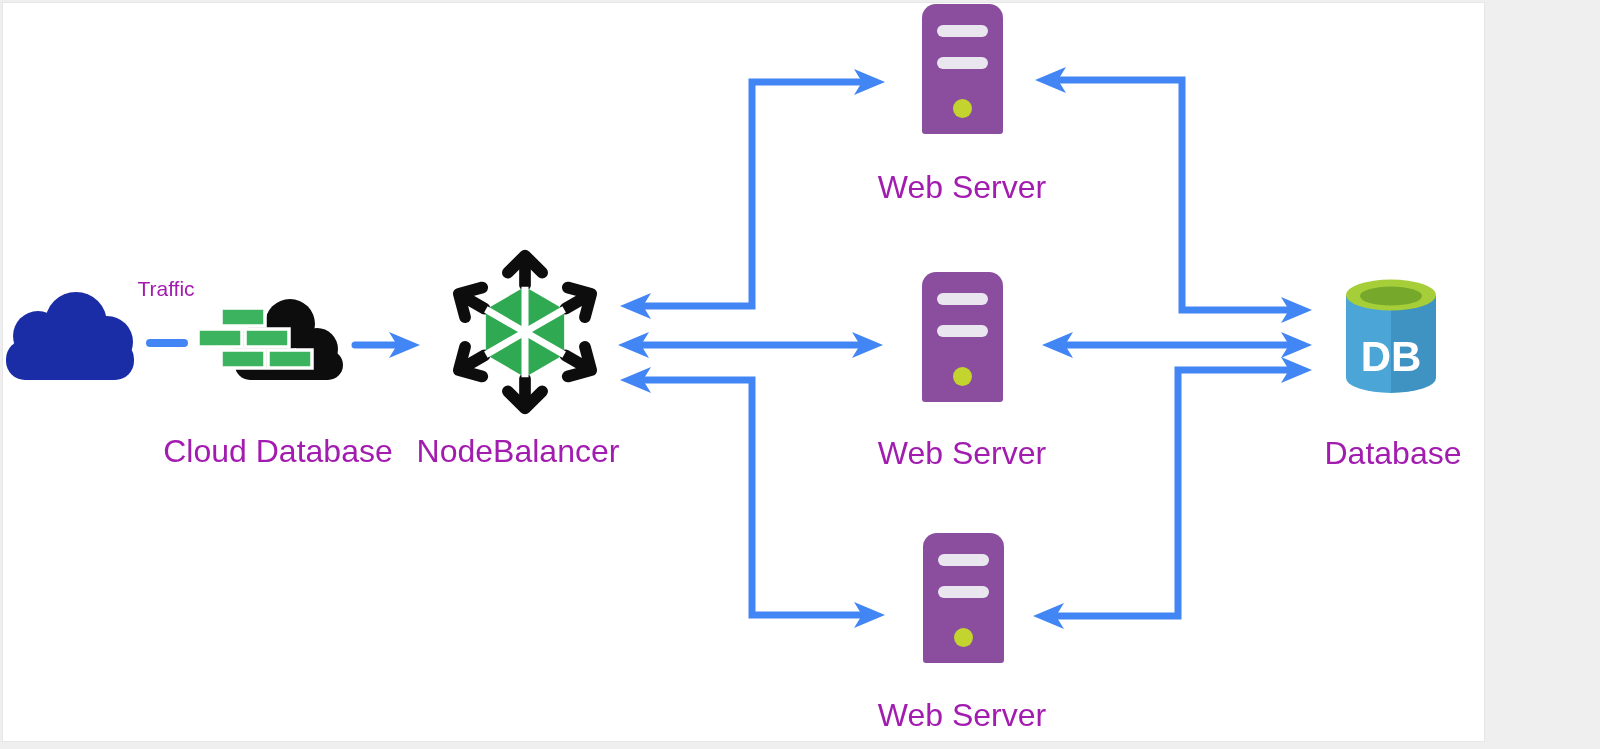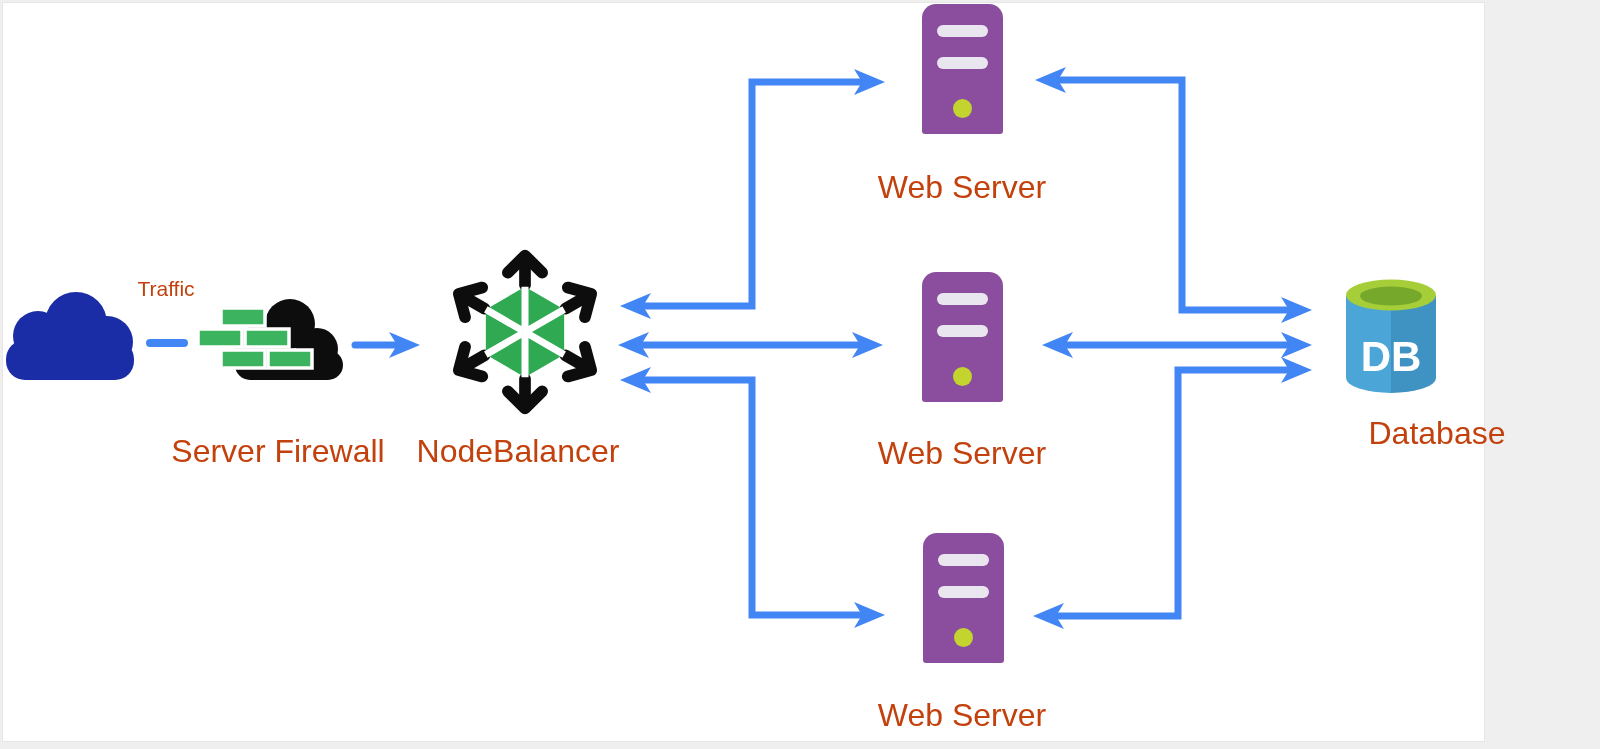--- a/index.html
+++ b/index.html
@@ -8,21 +8,21 @@
     background:#efefef;
     font-family:"Liberation Sans", sans-serif;
   }
   .canvas{
     position:absolute;left:2px;top:2px;width:1483px;height:740px;
     background:#ffffff;border:1px solid #e6e6e6;box-sizing:border-box;
   }
   .node-icon{position:absolute;}
   .lbl{
     position:absolute;transform:translateX(-50%);
-    font-size:32px;line-height:1.1;color:#c2410c;white-space:nowrap;
+    font-size:32px;line-height:1.1;color:#a21caf;white-space:nowrap;
   }
   .lbl-traffic{font-size:21px;}
   .server{
     position:absolute;width:81px;height:130px;
     background:#8b4e9e;border-radius:14px 14px 3px 3px;
   }
   .server .bar{
     position:absolute;left:15px;width:51px;height:12px;border-radius:6px;
     background:#e9e6ef;
   }
@@ -109,21 +109,21 @@
     <rect x="38" y="54" width="108" height="30" rx="15"></rect>
   </g>
   <g fill="#3cb45f" stroke="#ffffff" stroke-width="3.5">
     <rect x="24" y="12" width="44" height="18"></rect>
     <rect x="1" y="33" width="44" height="18"></rect>
     <rect x="48" y="33" width="44" height="18"></rect>
     <rect x="24" y="54" width="44" height="18"></rect>
     <rect x="71" y="54" width="44" height="18"></rect>
   </g>
 </svg>
-<div class="lbl" style="left:278px;top:434px;">Server Firewall</div>
+<div class="lbl" style="left:278px;top:434px;">Cloud Database</div>
 
 <svg class="node-icon" style="left:447px;top:243px;" width="156" height="178" viewBox="0 0 200 228">
   <g id="nb-arrow" stroke="#0d0d0d" stroke-width="15" stroke-linecap="round" stroke-linejoin="round" fill="none">
     <path d="M100,54 L100,20"></path>
     <path d="M78,38 L100,16 L122,38"></path>
   </g>
   <use href="#nb-arrow" transform="rotate(60 100 114)"></use>
   <use href="#nb-arrow" transform="rotate(120 100 114)"></use>
   <use href="#nb-arrow" transform="rotate(180 100 114)"></use>
   <use href="#nb-arrow" transform="rotate(240 100 114)"></use>
@@ -161,13 +161,13 @@
 </div>
 <div class="lbl" style="left:962px;top:698px;">Web Server</div>
 
 <svg class="node-icon" style="left:1341px;top:276px;" width="100" height="132" viewBox="0 0 100 132">
   <path d="M5,20 L5,102 A45,15 0 0 0 50,117 L50,20 Z" fill="#4ba5d6"></path>
   <path d="M50,20 L50,117 A45,15 0 0 0 95,102 L95,20 Z" fill="#3e93c2"></path>
   <ellipse cx="50" cy="19" rx="45" ry="15.5" fill="#a5ce39"></ellipse>
   <ellipse cx="50" cy="20" rx="31" ry="9.5" fill="#76a82c"></ellipse>
   <text x="50" y="95" text-anchor="middle" font-family="Liberation Sans, sans-serif" font-size="42" font-weight="bold" fill="#ffffff">DB</text>
 </svg>
-<div class="lbl" style="left:1393px;top:416px;margin-left:44px;">Database</div>
+<div class="lbl" style="left:1393px;top:436px;">Database</div>
 
 </body></html>

